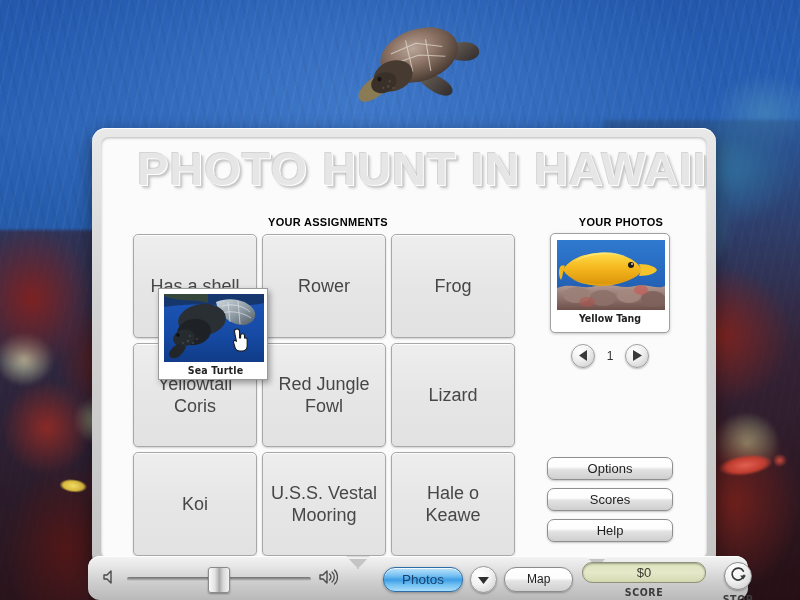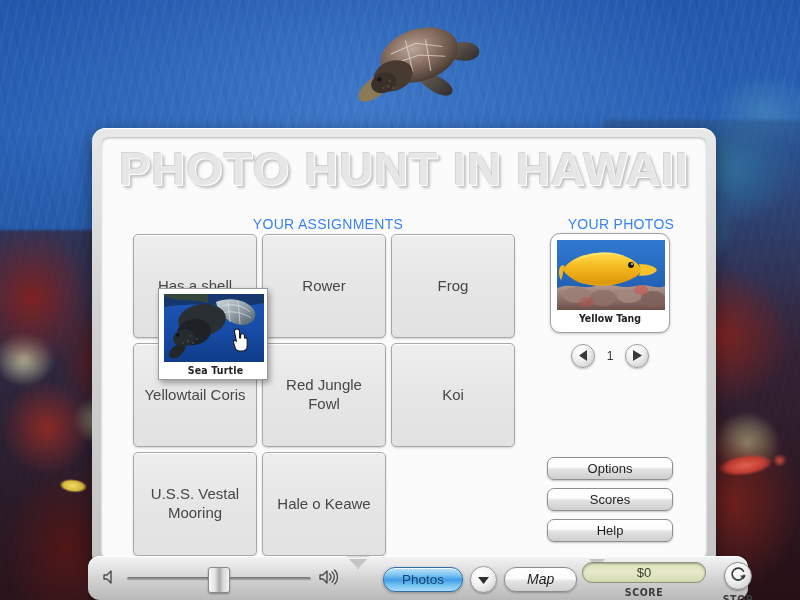--- a/index.html
+++ b/index.html
@@ -124,42 +124,43 @@
     border-radius: 8px;
     background: #fbfbfb;
     box-shadow: inset 0 1px 3px rgba(0,0,0,.28);
     overflow: hidden;
   }
 
   
   .title {
     position: absolute;
     left: 0; right: 0; top: 4px;
-    text-align: center;
+    text-align: right;
     font-family: "Liberation Sans", sans-serif;
     font-weight: bold;
     font-size: 47px;
     letter-spacing: 1px;
     color: #e6e6e6;
     text-shadow:
       1px 1px 0 #ffffff,
       2px 2px 1px #c9c9c9,
       3px 3px 3px rgba(120,120,120,.45),
       -1px -1px 0 #d4d4d4;
     user-select: none;
     white-space: nowrap;
   }
 
   
   .sec-label {
     position: absolute;
-    font-size: 14px;
-    color: #3b82f6;
+    font-size: 11px;
+    color: #000000;
     letter-spacing: .3px;
     white-space: nowrap;
+    font-weight: bold;
   }
   #lbl-assign { left: 32px; width: 390px; text-align: center; top: 79px; }
   #lbl-photos { left: 430px; width: 180px; text-align: center; top: 79px; }
 
   
   .grid {
     position: absolute;
     left: 32px; top: 97px;
     width: 382px;
     display: grid;
@@ -170,21 +171,21 @@
   .cell {
     position: relative;
     border: 1px solid #a8a8a8;
     border-radius: 5px;
     background: linear-gradient(180deg, #eeeeee 0%, #e6e6e6 50%, #e2e2e2 100%);
     box-shadow: 0 1px 2px rgba(0,0,0,.18), inset 0 1px 0 #fdfdfd;
     display: flex;
     align-items: center;
     justify-content: center;
     text-align: center;
-    font-size: 15px;
+    font-size: 18px;
     color: #474747;
     line-height: 1.25;
     padding: 4px 6px;
     box-sizing: border-box;
     cursor: default;
   }
 
   
   .tooltip {
     position: absolute;
@@ -220,21 +221,21 @@
     z-index: 45;
   }
 
   
   .photo-frame {
     position: absolute;
     left: 449px; top: 96px;
     width: 120px; height: 100px;
     background: #ffffff;
     border: 1px solid #a0a0a0;
-    border-radius: 10px;
+    border-radius: 5px;
     box-shadow: 0 1px 3px rgba(0,0,0,.22);
     padding: 6px 6px 2px 6px;
     box-sizing: border-box;
   }
   .photo-img {
     position: relative;
     width: 108px; height: 70px;
     overflow: hidden;
     background: linear-gradient(180deg, #2e74c8 0%, #2360ae 100%);
   }
@@ -363,21 +364,21 @@
     display: flex; align-items: center; justify-content: center;
     cursor: pointer;
   }
   .btn-oval {
     height: 23px; padding: 0 22px;
     border-radius: 12px;
     border: 1px solid #8c8c8c;
     background: linear-gradient(180deg, #ffffff 0%, #fcfcfc 45%, #e4e4e4 56%, #d0d0d0 100%);
     box-shadow: 0 1px 2px rgba(0,0,0,.25), inset 0 1px 0 #fff;
     display: flex; align-items: center; justify-content: center;
-    font-size: 14px; color: #1c1c1c; cursor: pointer; user-select: none; font-style: italic;
+    font-size: 12px; color: #1c1c1c; cursor: pointer; user-select: none;
   }
 
   .score-wrap {
     position: absolute;
     left: 494px; top: 6px;
     width: 124px;
     z-index: 5;
     text-align: center;
   }
   .score-box {
@@ -478,20 +479,23 @@
             <span>Rower</span>
           </div>
         <div class="cell">
             <span>Frog</span>
           </div>
         <div class="cell">
             <span>Yellowtail Coris</span>
           </div>
         <div class="cell">
             <span>Red Jungle Fowl</span>
+          </div>
+        <div class="cell">
+            <span>Lizard</span>
           </div>
         <div class="cell">
             <span>Koi</span>
           </div>
         <div class="cell">
             <span>U.S.S. Vestal Mooring</span>
           </div>
         <div class="cell">
             <span>Hale o Keawe</span>
           </div>

